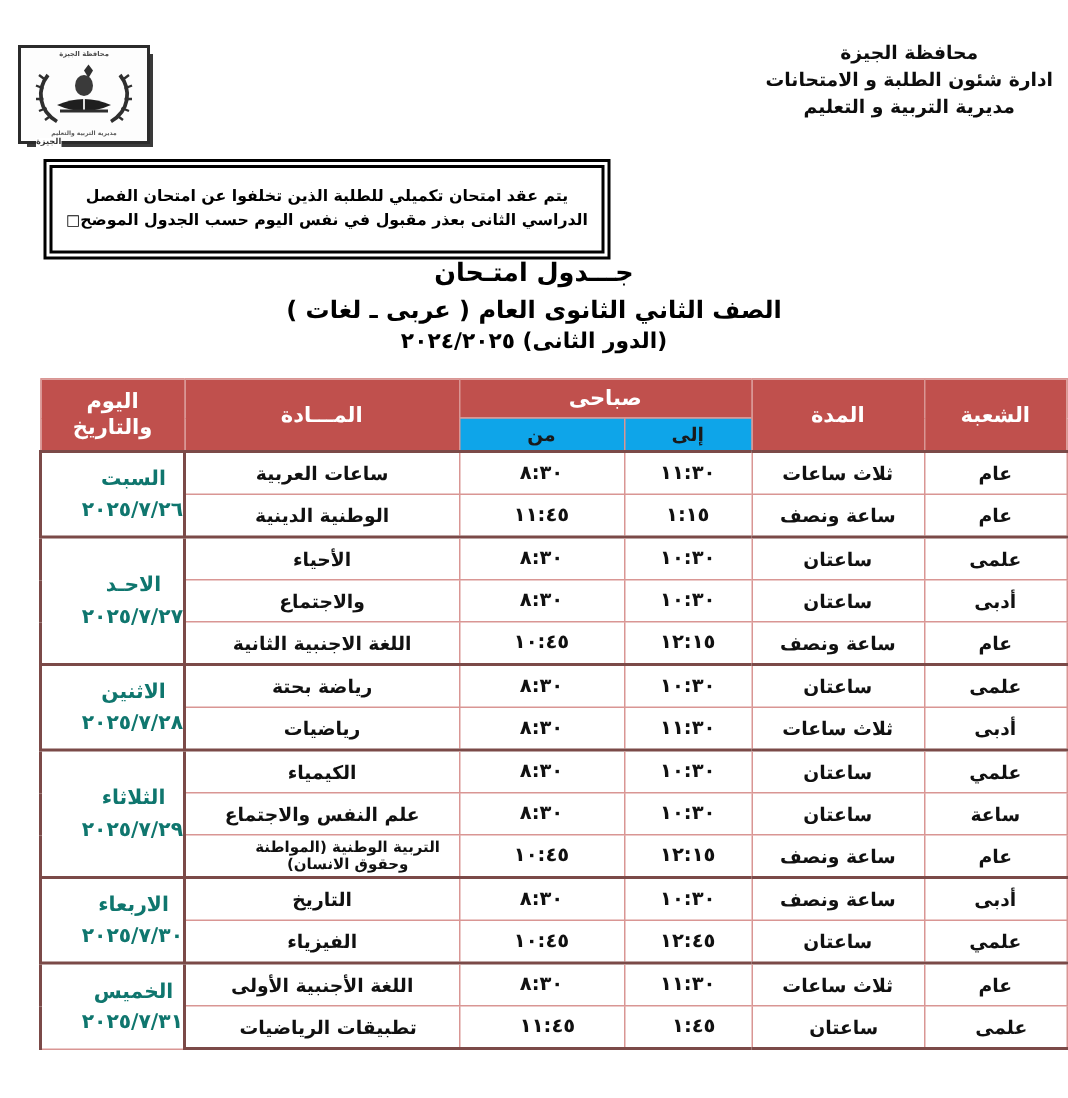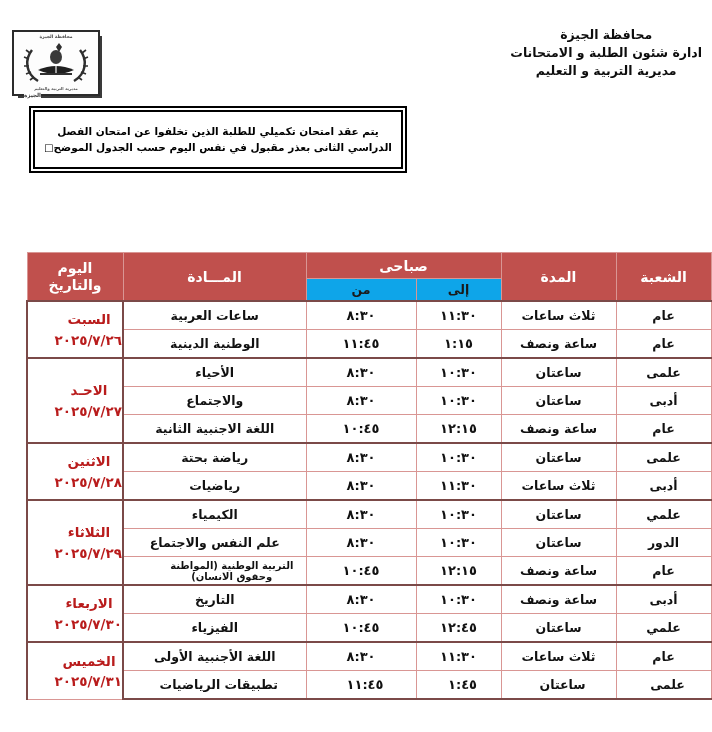--- a/index.html
+++ b/index.html
@@ -126,21 +126,21 @@
 
   tbody td{
     height:27px;
     font-size:12.5px;
     font-weight:bold;
     color:#111;
   }
   tbody td.day{
     font-size:13.5px;
     font-weight:bold;
-    color:#b91c1c;
+    color:#0f766e;
     line-height:1.5;
     border-right:2px solid #7b4a48;
     border-left:2px solid #7b4a48;
     padding-left:28px;
   }
   tbody td.day .dname{display:block;}
   tbody td.day .ddate{display:block;letter-spacing:0.5px;}
   tbody tr.grp-start td{border-top:2px solid #7b4a48;}
   tbody tr.last td{border-bottom:2px solid #7b4a48;padding-left:8px;}
   td.subject{font-size:12.5px;}
@@ -186,20 +186,25 @@
     <div>مديرية التربية و التعليم</div>
   </div>
 
   <div class="notice">
     <p>
       <span>يتم عقد امتحان تكميلي للطلبة الذين تخلفوا عن امتحان الفصل</span><br>
       <span>الدراسي الثانى بعذر مقبول في نفس اليوم حسب الجدول الموضح</span><span class="sq">□</span>
     </p>
   </div>
 
+  <div class="titles">
+    <div class="t1">جـــدول امتـحان</div>
+    <div class="t2">الصف الثاني الثانوى العام ( عربى ـ لغات )</div>
+    <div class="t3">(الدور الثانى) ٢٠٢٤/٢٠٢٥</div>
+  </div>
 
   <table class="sched">
     <colgroup>
       <col class="col-sec">
         <col class="col-dur">
         <col class="col-to">
         <col class="col-from">
         <col class="col-subj">
         <col class="col-day">
     </colgroup>
@@ -286,21 +291,21 @@
           <td class="dur">ساعتان</td>
           <td class="time">١٠:٣٠</td>
           <td class="time">٨:٣٠</td>
           <td class="subject">الكيمياء</td>
           <td class="day" rowspan="3">
             <span class="dname">الثلاثاء</span>
             <span class="ddate">٢٠٢٥/٧/٢٩</span>
           </td>
         </tr>
         <tr>
-          <td class="sec">الدور</td>
+          <td class="sec">ساعة</td>
           <td class="dur">ساعتان</td>
           <td class="time">١٠:٣٠</td>
           <td class="time">٨:٣٠</td>
           <td class="subject">علم النفس والاجتماع</td>
         </tr>
         <tr>
           <td class="sec">عام</td>
           <td class="dur">ساعة ونصف</td>
           <td class="time">١٢:١٥</td>
           <td class="time">١٠:٤٥</td>

